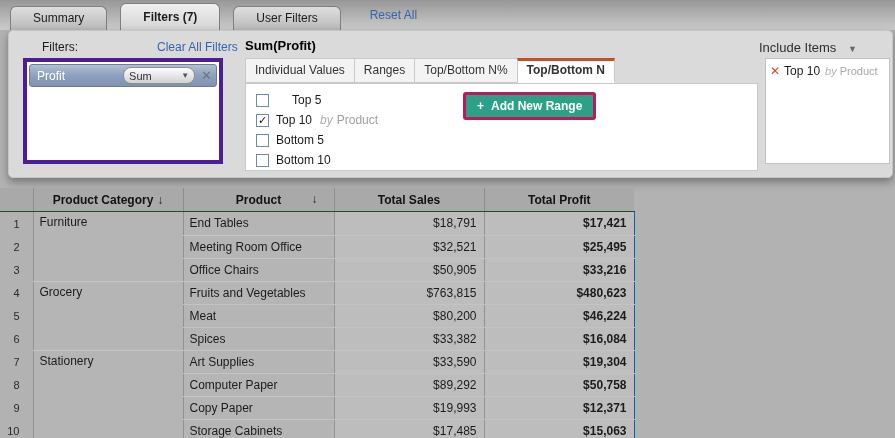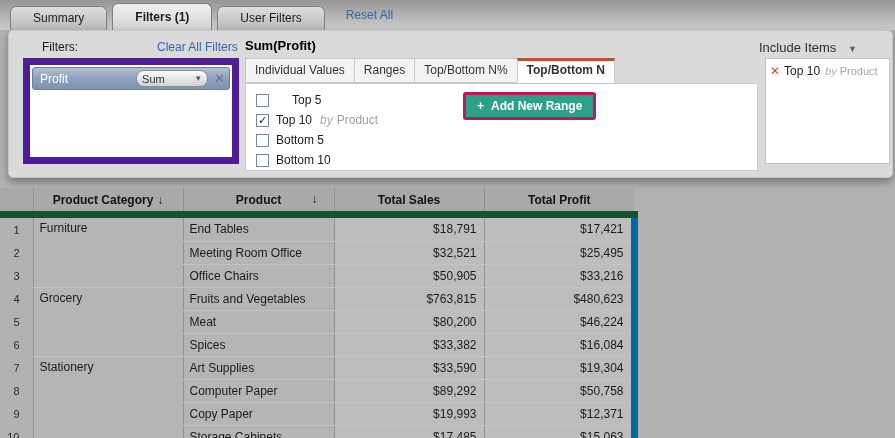--- a/index.html
+++ b/index.html
@@ -11,39 +11,39 @@
   
   .topbar{
     position:absolute;left:0;top:0;width:895px;height:30px;box-sizing:border-box;
     background:linear-gradient(#979797,#cccccc);
     display:flex;align-items:flex-end;padding-left:10px;
   }
   .wtab{
     height:23px;line-height:23px;padding:0 22px;font-size:12px;color:#1c1c1c;
     background:linear-gradient(#dedede,#b9b9b9);
     border:1px solid #7f7f7f;border-bottom:none;border-radius:6px 6px 0 0;
-    margin-right:5px;white-space:nowrap;cursor:pointer;
+    margin-right:13px;white-space:nowrap;cursor:pointer;
   }
   .wtab.active{
     font-weight:bold;height:26px;line-height:26px;
     background:linear-gradient(#f0f0f0,#d3d3d3);
   }
   .reset{margin:14px 0 8px 16px;font-size:12px;color:#3565b0;cursor:pointer;}
 
   
   .panel{
     position:absolute;left:8px;top:30px;width:885px;height:148px;box-sizing:border-box;
     background:#dadada;border:1px solid #c6c6c6;border-radius:5px;
     box-shadow:0 4px 8px rgba(0,0,0,0.35);
   }
   .lbl-filters{position:absolute;left:33px;top:9px;font-size:12px;color:#1a1a1a;}
   .link-clear{position:absolute;left:148px;top:9px;font-size:12px;color:#3565b0;cursor:pointer;}
   .listbox{
-    position:absolute;left:14px;top:27px;width:216px;height:106px;box-sizing:border-box;
-    background:#fff;border:7px solid #4c1d95;padding:2px;
+    position:absolute;left:14px;top:27px;width:200px;height:106px;box-sizing:border-box;
+    background:#fff;border:4px solid #4c1d95;padding:2px;
   }
   .pill{
     height:23px;box-sizing:border-box;border-radius:3px;
     background:linear-gradient(#b3bfd3 0%,#8da0bd 50%,#7f93b0 100%);
     border:1px solid #6c7d96;display:flex;align-items:center;padding:0 4px 0 7px;cursor:pointer;
   }
   .pill-name{color:#ffffff;font-size:12px;flex:1;}
   .pill-agg{
     width:72px;height:17px;box-sizing:border-box;
     background:linear-gradient(#fcfcfc,#d2d2d2);border:1px solid #8f8f8f;border-radius:8px;
@@ -94,47 +94,47 @@
   .inc-by{font-style:italic;color:#b3b3b3;margin-left:5px;font-size:11px;}
   .inc-byv{color:#a7a7a7;margin-left:3px;font-size:11px;}
 
   
   .datatable{
     position:absolute;left:0;top:188px;border-collapse:collapse;table-layout:fixed;
     font-size:12px;color:#1b1b1b;
   }
   .datatable th{
     background:#a9a9a9;font-weight:bold;color:#121212;height:23px;padding:0;
-    border-left:1px solid #8e8e8e;border-bottom:7px solid #14532d;
+    border-left:1px solid #8e8e8e;border-bottom:1px solid #14532d;
     text-align:center;position:relative;font-size:12px;
   }
   .datatable th.corner{border-left:none;border-right:1px dotted #868686;}
   .sort-arrow{font-weight:bold;color:#222;}
   .sort-inline{margin-left:4px;}
   .sort-abs{position:absolute;right:16px;top:4px;}
   .datatable td{height:21px;border-bottom:1px solid #c3c3c3;}
   td.num{
     background:transparent;border-right:1px dotted #868686;border-bottom:none;
     text-align:right;padding-right:13px;color:#2a2a2a;font-size:11px;
   }
   td.cat{
     background:#b5b5b5;vertical-align:top;padding:3px 6px 0 6px;
     border-left:1px solid #929292;
   }
   td.prod{background:#b5b5b5;padding:0 6px;border-left:1px solid #929292;}
   td.val{background:#bdbdbd;text-align:right;padding:0 7px;border-left:1px solid #929292;}
-  td.last{border-right:7px solid #0369a1;}
+  td.last{border-right:1px solid #0369a1;font-weight:bold;}
   tr.lastrow td.cat,tr.lastrow td.prod,tr.lastrow td.val{border-bottom:1px solid #cfcfcf;}
 </style>
 </head>
 <body>
 
 <div class="topbar">
   <div class="wtab">Summary</div>
-  <div class="wtab active">Filters (1)</div>
+  <div class="wtab active">Filters (7)</div>
   <div class="wtab">User Filters</div>
   <div class="reset">Reset All</div>
 </div>
 
 <div class="panel">
   <div class="lbl-filters">Filters:</div>
   <div class="link-clear">Clear All Filters</div>
 
   <div class="listbox">
     <div class="pill">

